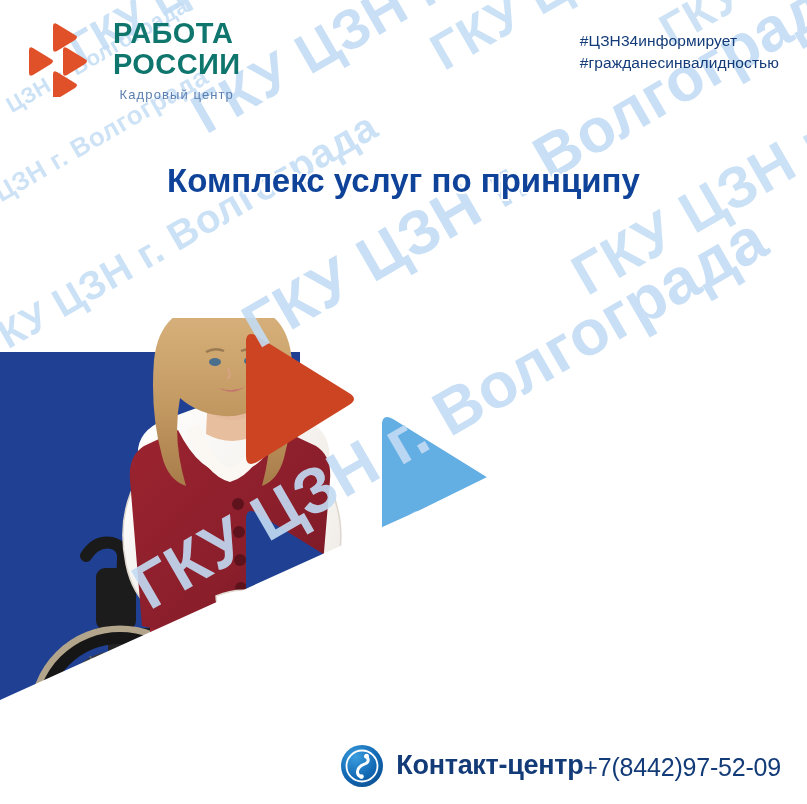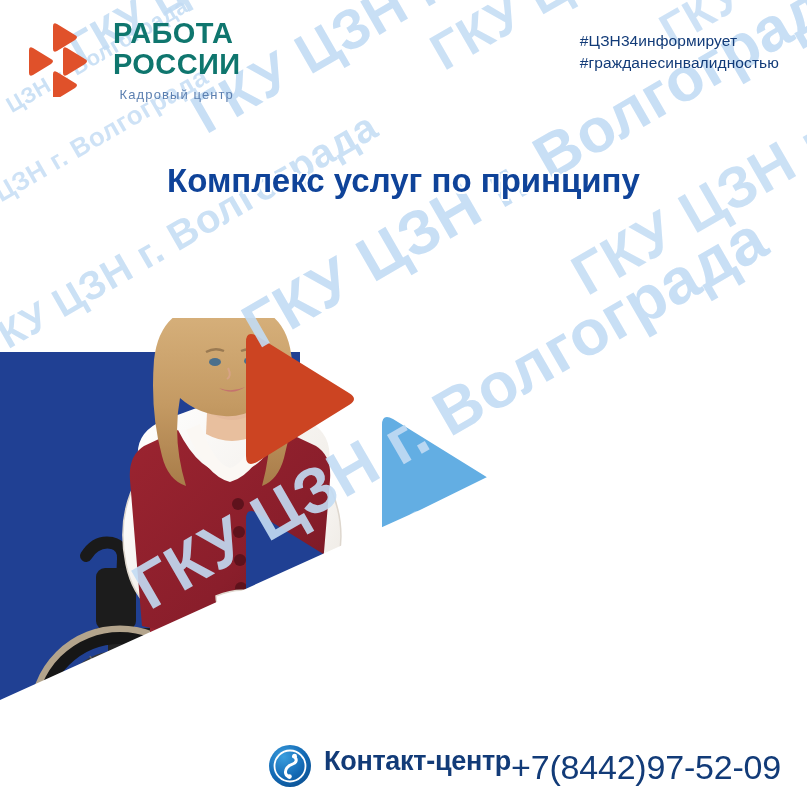--- a/index.html
+++ b/index.html
@@ -82,21 +82,21 @@
     position:absolute;right:26px;bottom:16px;
     z-index:10;
     display:flex;align-items:center;gap:12px;
   }
   .contact-icon{width:44px;height:44px;flex:none;}
   .contact-text{display:flex;flex-direction:row;line-height:1.05;}
   .contact-title{
     font-size:27px;font-weight:700;color:#123b78;letter-spacing:-.3px;
   }
   .contact-phone{
-    font-size:34px;color:#123b78;letter-spacing:-.2px;margin-top:3px;
+    font-size:25px;color:#123b78;letter-spacing:-.2px;margin-top:3px;
     text-align:center;font-weight:400;
   }
 </style>
 </head>
 <body>
 
 <div id="poster">
 
   <div class="graphics">
     <svg width="807" height="804" viewBox="0 0 807 804">

